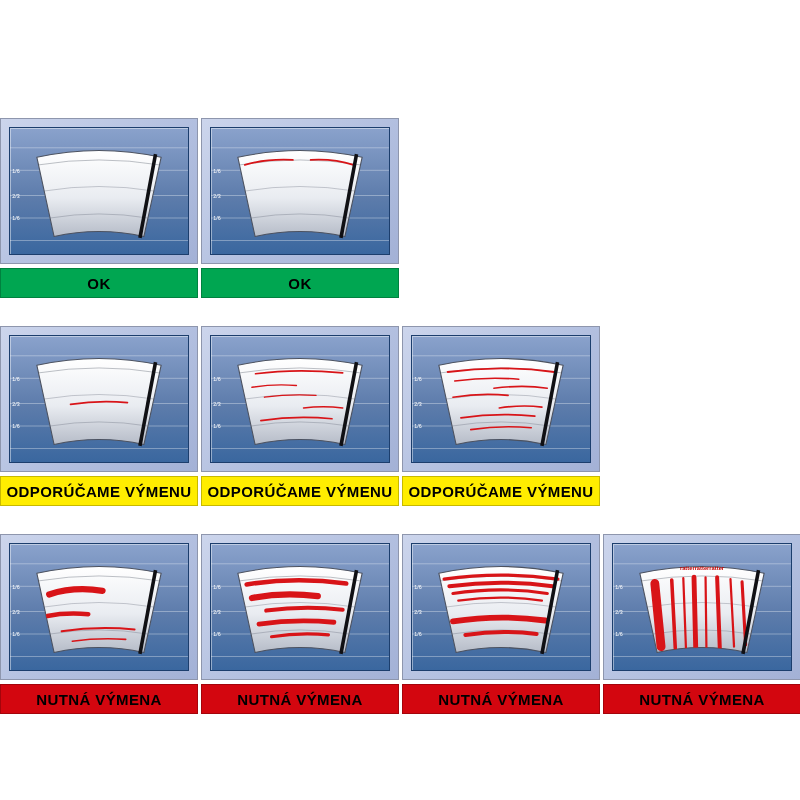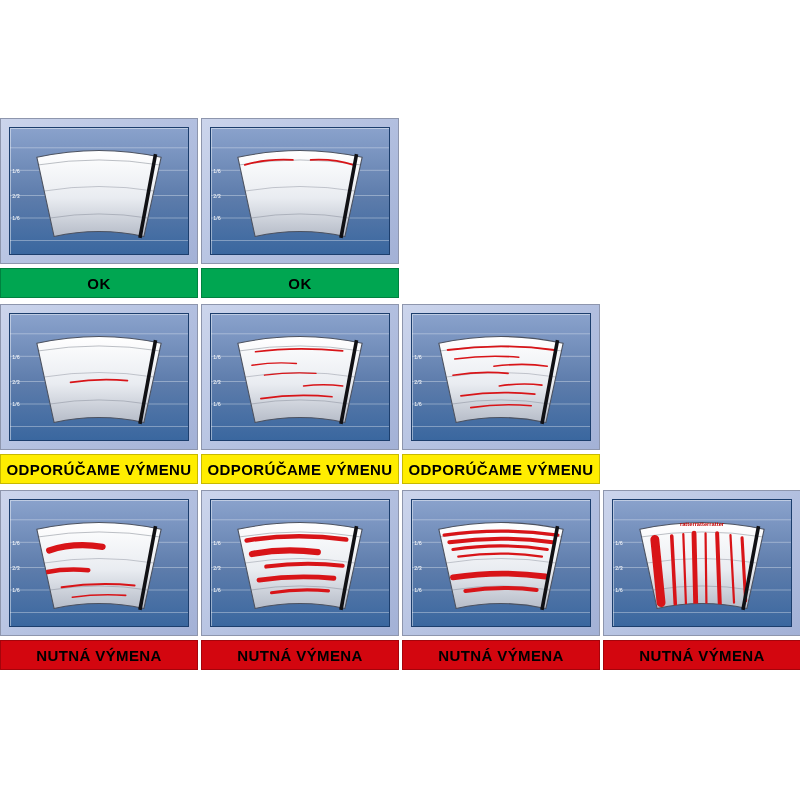--- a/index.html
+++ b/index.html
@@ -1,20 +1,20 @@
 <!DOCTYPE html>
 <html><head>
 <meta charset="utf-8">
 <style>
   html,body{margin:0;padding:0;}
   body{
     width:800px;height:800px;background:#ffffff;position:relative;
     font-family:"Liberation Sans",sans-serif;overflow:hidden;
   }
-  .grid{position:absolute;top:118px;left:0;display:flex;flex-direction:column;gap:6px;}
+  .grid{position:absolute;top:118px;left:0;display:flex;flex-direction:column;gap:28px;}
   .row{display:flex;gap:3px;}
   .cell{width:198px;display:flex;flex-direction:column;gap:4px;}
   .panel{
     height:146px;box-sizing:border-box;padding:8px;
     background:linear-gradient(135deg,#ccd5ec 0%,#b3c0e0 55%,#a3b1d6 100%);
     border:1px solid #8e96ad;
   }
   .screen{
     width:100%;height:100%;box-sizing:border-box;
     border:1px solid #1c3e6d;

